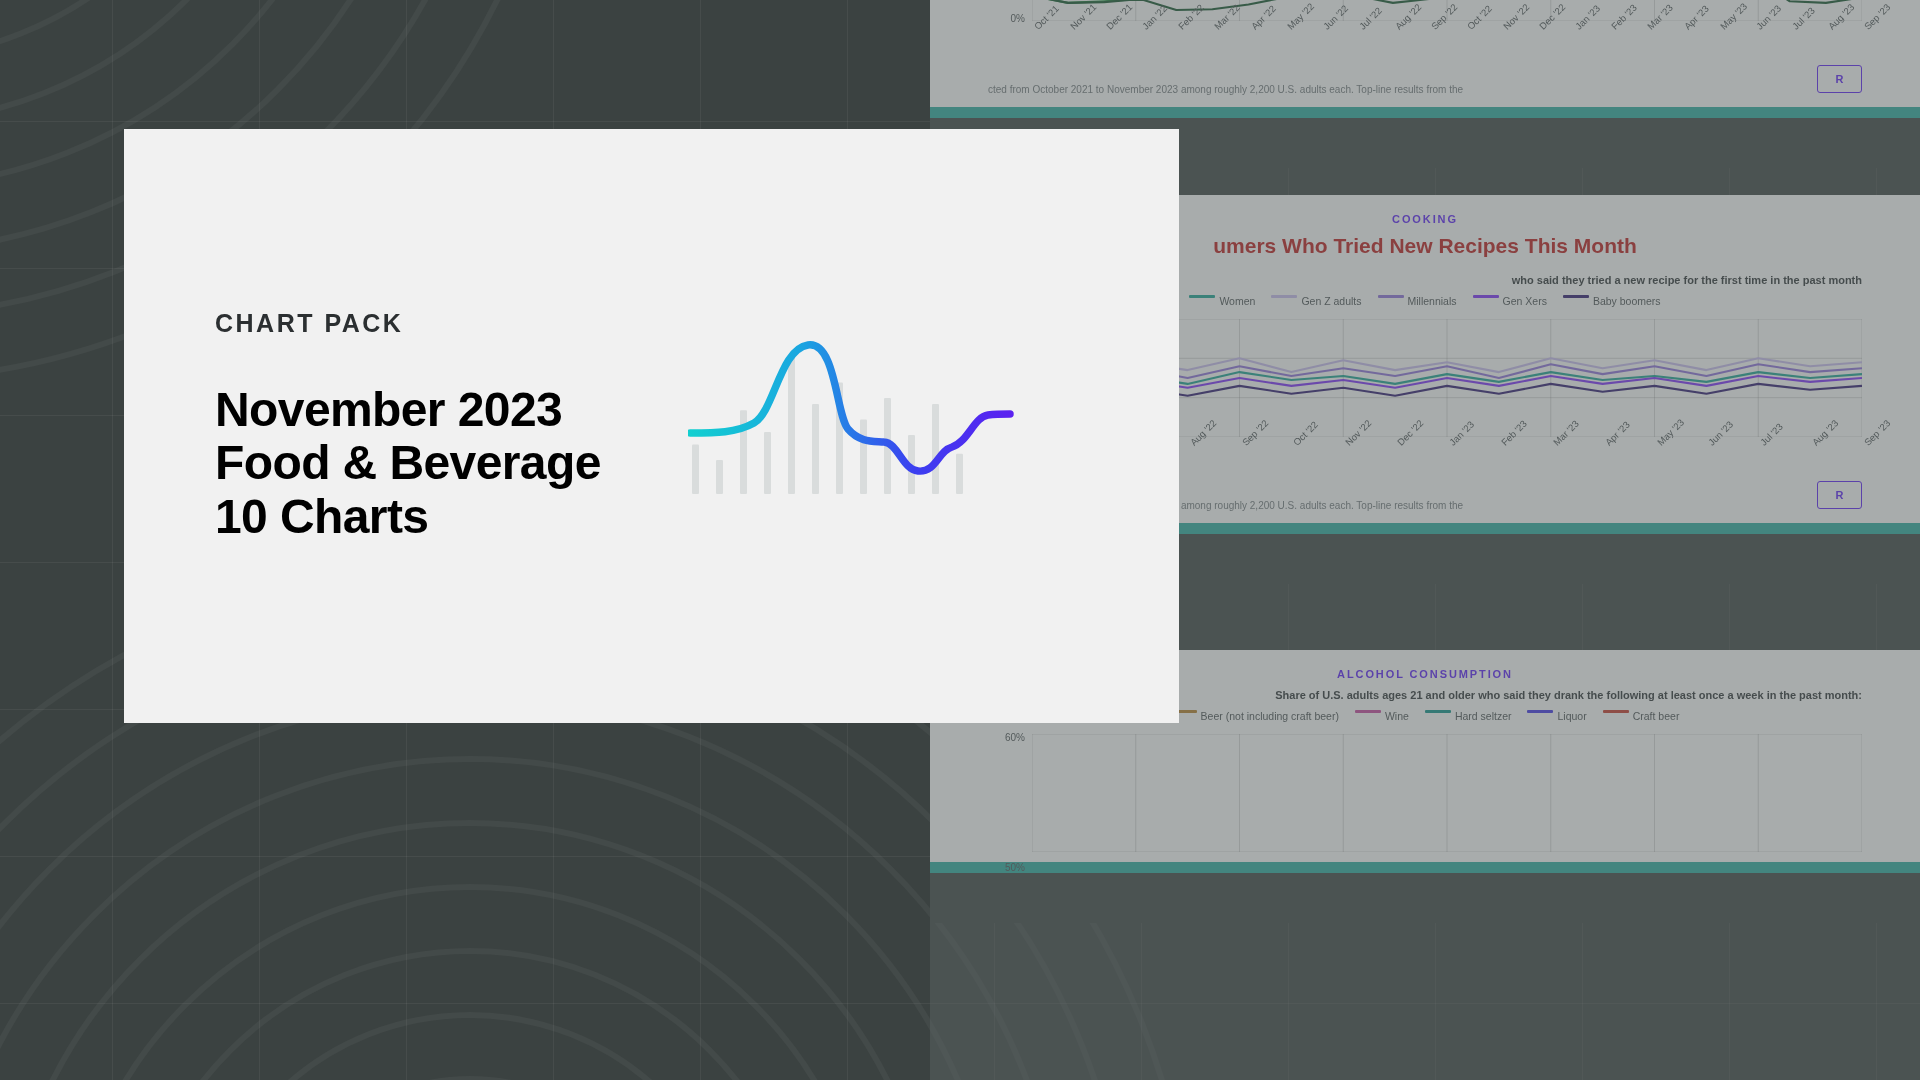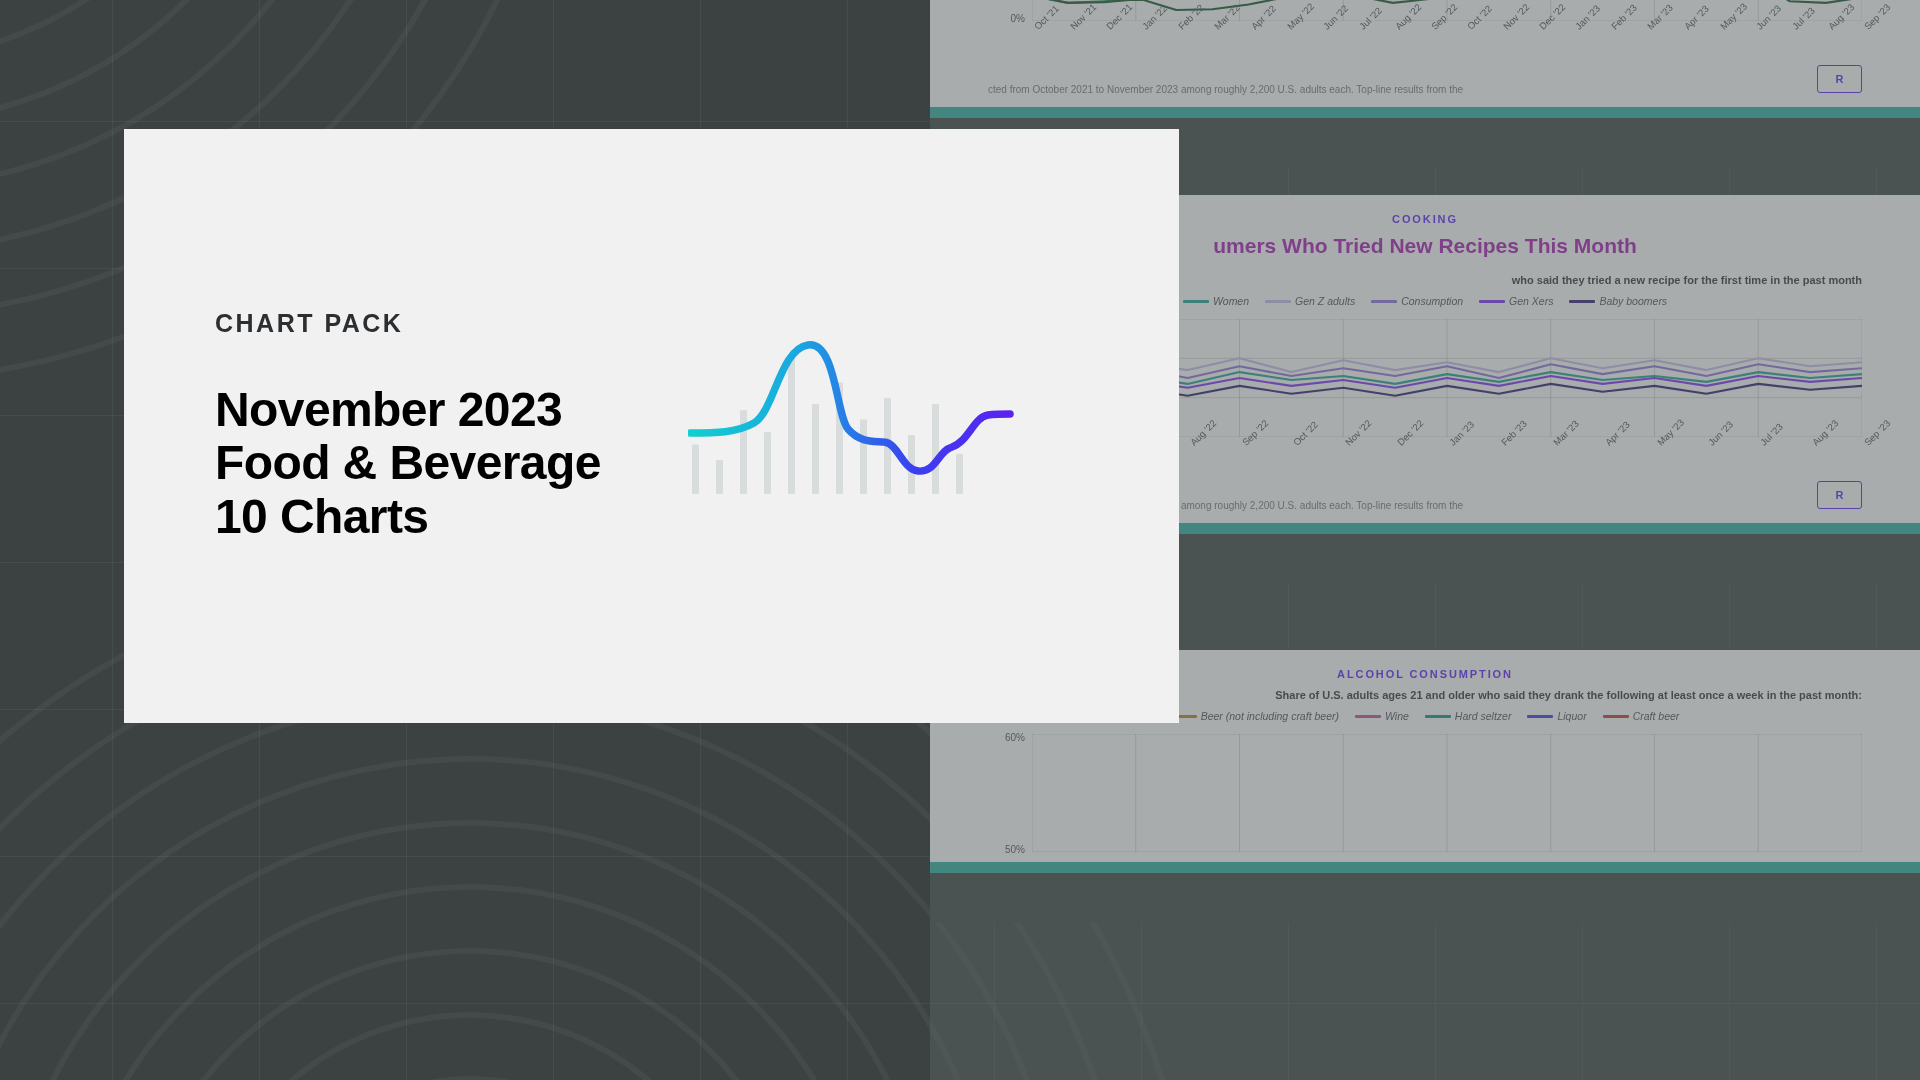--- a/index.html
+++ b/index.html
@@ -41,32 +41,32 @@
   }
   .pcard { position:absolute; left:0; width:990px; background:#f4f4f4; }
   .pcard-bar { height:11px; background:#2aa79b; }
   .pcard-dark { height:50px; background:#3b4241; }
   .pcard-body { padding:18px 58px 10px 58px; background:#f4f4f4; position:relative; }
   .peyebrow {
     text-align:center; color:#5b21f0; font-size:11px; font-weight:700;
     letter-spacing:1.9px; margin-bottom:9px;
   }
   .ptitle {
-    text-align:center; color:#a21caf; font-size:21px; font-weight:700;
+    text-align:center; color:#b91c1c; font-size:21px; font-weight:700;
     margin-bottom:16px; white-space:nowrap;
   }
   .psub {
     text-align:right; color:#2f3436; font-size:11px; font-weight:700;
     margin-bottom:9px; white-space:nowrap;
   }
   .plegend {
     display:flex; justify-content:center; gap:16px; flex-wrap:nowrap;
     margin-bottom:12px;
   }
-  .plegend .li { display:flex; align-items:center; gap:4px; white-space:nowrap;font-style:italic; }
+  .plegend .li { display:flex; align-items:flex-start; gap:4px; white-space:nowrap; }
   .plegend .sw { width:26px; height:3px; border-radius:1px; }
   .plegend .lb { font-size:10.5px; color:#4a5052; }
   .pplot { position:relative; height:118px; }
   .pplot .yaxis {
     position:absolute; left:0; top:0; bottom:0; width:42px;
   }
   .pplot .ylab {
     position:absolute; right:5px; font-size:10px; color:#4a5052;
     transform:translateY(-50%);
   }
@@ -200,21 +200,21 @@
           <div class="li">
             <span class="sw" style="background: rgb(26, 158, 143);"></span>
             <span class="lb">Women</span>
           </div>
           <div class="li">
             <span class="sw" style="background: rgb(195, 182, 232);"></span>
             <span class="lb">Gen Z adults</span>
           </div>
           <div class="li">
             <span class="sw" style="background: rgb(139, 111, 212);"></span>
-            <span class="lb">Consumption</span>
+            <span class="lb">Millennials</span>
           </div>
           <div class="li">
             <span class="sw" style="background: rgb(123, 47, 242);"></span>
             <span class="lb">Gen Xers</span>
           </div>
           <div class="li">
             <span class="sw" style="background: rgb(46, 26, 110);"></span>
             <span class="lb">Baby boomers</span>
           </div>
         </div>
@@ -287,21 +287,21 @@
             <span class="lb">Liquor</span>
           </div>
           <div class="li">
             <span class="sw" style="background: rgb(192, 57, 43);"></span>
             <span class="lb">Craft beer</span>
           </div>
         </div>
         <div class="pplot">
           <div class="yaxis">
             <span class="ylab" style="top: 3px;">60%</span>
-            <span class="ylab" style="top: 115px;">50%</span>
+            <span class="ylab" style="top: 133px;">50%</span>
           </div>
           <svg width="830" height="118">
             <line x1="0" y1="0" x2="0" y2="118" stroke="rgba(120,120,120,.28)" stroke-width="1"></line>
             <line x1="103.75" y1="0" x2="103.75" y2="118" stroke="rgba(120,120,120,.28)" stroke-width="1"></line>
             <line x1="207.5" y1="0" x2="207.5" y2="118" stroke="rgba(120,120,120,.28)" stroke-width="1"></line>
             <line x1="311.25" y1="0" x2="311.25" y2="118" stroke="rgba(120,120,120,.28)" stroke-width="1"></line>
             <line x1="415" y1="0" x2="415" y2="118" stroke="rgba(120,120,120,.28)" stroke-width="1"></line>
             <line x1="518.75" y1="0" x2="518.75" y2="118" stroke="rgba(120,120,120,.28)" stroke-width="1"></line>
             <line x1="622.5" y1="0" x2="622.5" y2="118" stroke="rgba(120,120,120,.28)" stroke-width="1"></line>
             <line x1="726.25" y1="0" x2="726.25" y2="118" stroke="rgba(120,120,120,.28)" stroke-width="1"></line>

